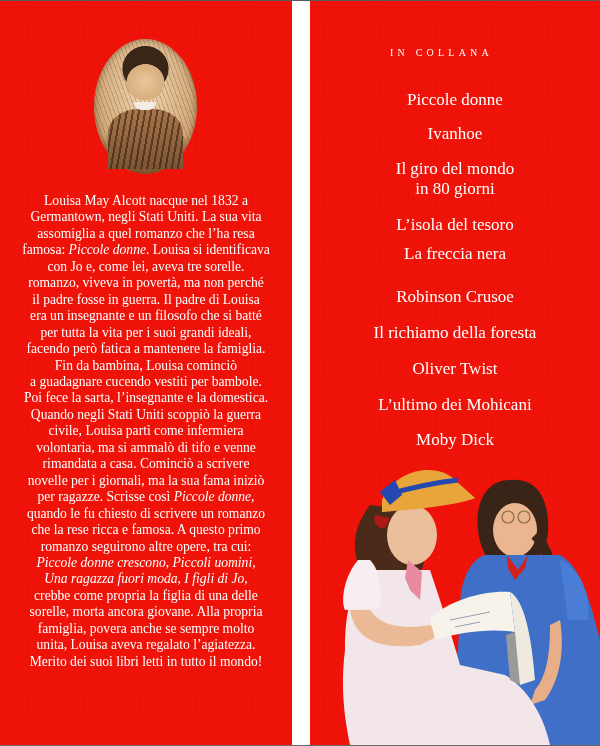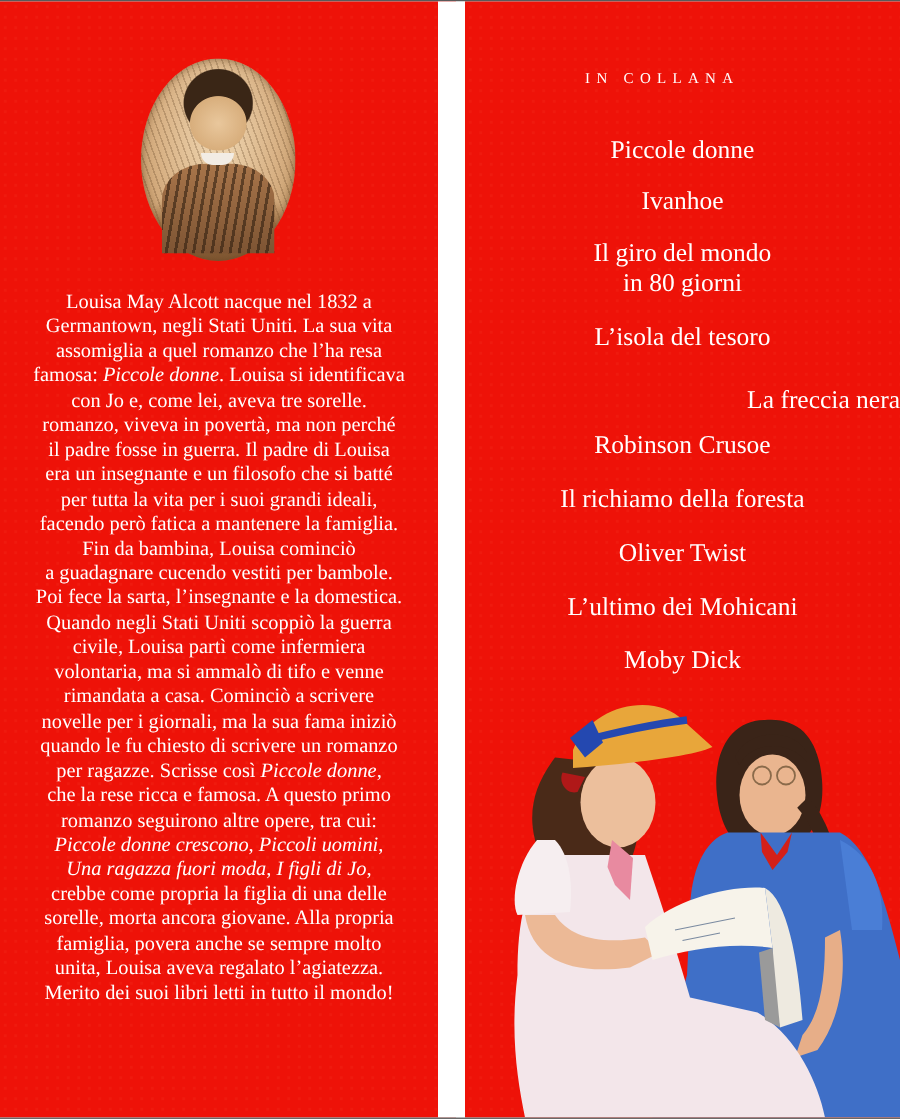--- a/index.html
+++ b/index.html
@@ -91,22 +91,22 @@
       <span class="line"><span>per tutta la vita per i suoi grandi ideali,</span></span>
       <span class="line"><span>facendo però fatica a mantenere la famiglia.</span></span>
       <span class="line"><span>Fin da bambina, Louisa cominciò</span></span>
       <span class="line"><span>a guadagnare cucendo vestiti per bambole.</span></span>
       <span class="line"><span>Poi fece la sarta, l’insegnante e la domestica.</span></span>
       <span class="line"><span>Quando negli Stati Uniti scoppiò la guerra</span></span>
       <span class="line"><span>civile, Louisa partì come infermiera</span></span>
       <span class="line"><span>volontaria, ma si ammalò di tifo e venne</span></span>
       <span class="line"><span>rimandata a casa. Cominciò a scrivere</span></span>
       <span class="line"><span>novelle per i giornali, ma la sua fama iniziò</span></span>
+      <span class="line"><span>per ragazze. Scrisse così </span><i>Piccole donne</i><span>,</span></span>
       <span class="line"><span>quando le fu chiesto di scrivere un romanzo</span></span>
-      <span class="line"><span>per ragazze. Scrisse così </span><i>Piccole donne</i><span>,</span></span>
       <span class="line"><span>che la rese ricca e famosa. A questo primo</span></span>
       <span class="line"><span>romanzo seguirono altre opere, tra cui:</span></span>
       <span class="line"><i>Piccole donne crescono</i><span>, </span><i>Piccoli uomini</i><span>,</span></span>
       <span class="line"><i>Una ragazza fuori moda</i><span>, </span><i>I figli di Jo</i><span>,</span></span>
       <span class="line"><span>crebbe come propria la figlia di una delle</span></span>
       <span class="line"><span>sorelle, morta ancora giovane. Alla propria</span></span>
       <span class="line"><span>famiglia, povera anche se sempre molto</span></span>
       <span class="line"><span>unita, Louisa aveva regalato l’agiatezza.</span></span>
       <span class="line"><span>Merito dei suoi libri letti in tutto il mondo!</span></span>
     </div>
@@ -116,21 +116,21 @@
 
 <div class="panel panel-right"></div>
 
 <div class="collana-heading">IN COLLANA</div>
 <div id="titles">
     <div class="title" style="top: 90px;">Piccole donne</div>
     <div class="title" style="top: 124px;">Ivanhoe</div>
     <div class="title" style="top: 159px;">Il giro del mondo</div>
     <div class="title" style="top: 179px;">in 80 giorni</div>
     <div class="title" style="top: 215px;">L’isola del tesoro</div>
-    <div class="title" style="top: 257px; text-align: right;">La freccia nera</div>
+    <div class="title" style="top: 244px;">La freccia nera</div>
     <div class="title" style="top: 287px;">Robinson Crusoe</div>
     <div class="title" style="top: 323px;">Il richiamo della foresta</div>
     <div class="title" style="top: 359px;">Oliver Twist</div>
     <div class="title" style="top: 395px;">L’ultimo dei Mohicani</div>
     <div class="title" style="top: 430px;">Moby Dick</div>
   </div>
 
 <div class="illustration">
   <svg width="290" height="295" viewBox="0 0 290 295" xmlns="http://www.w3.org/2000/svg">
 

